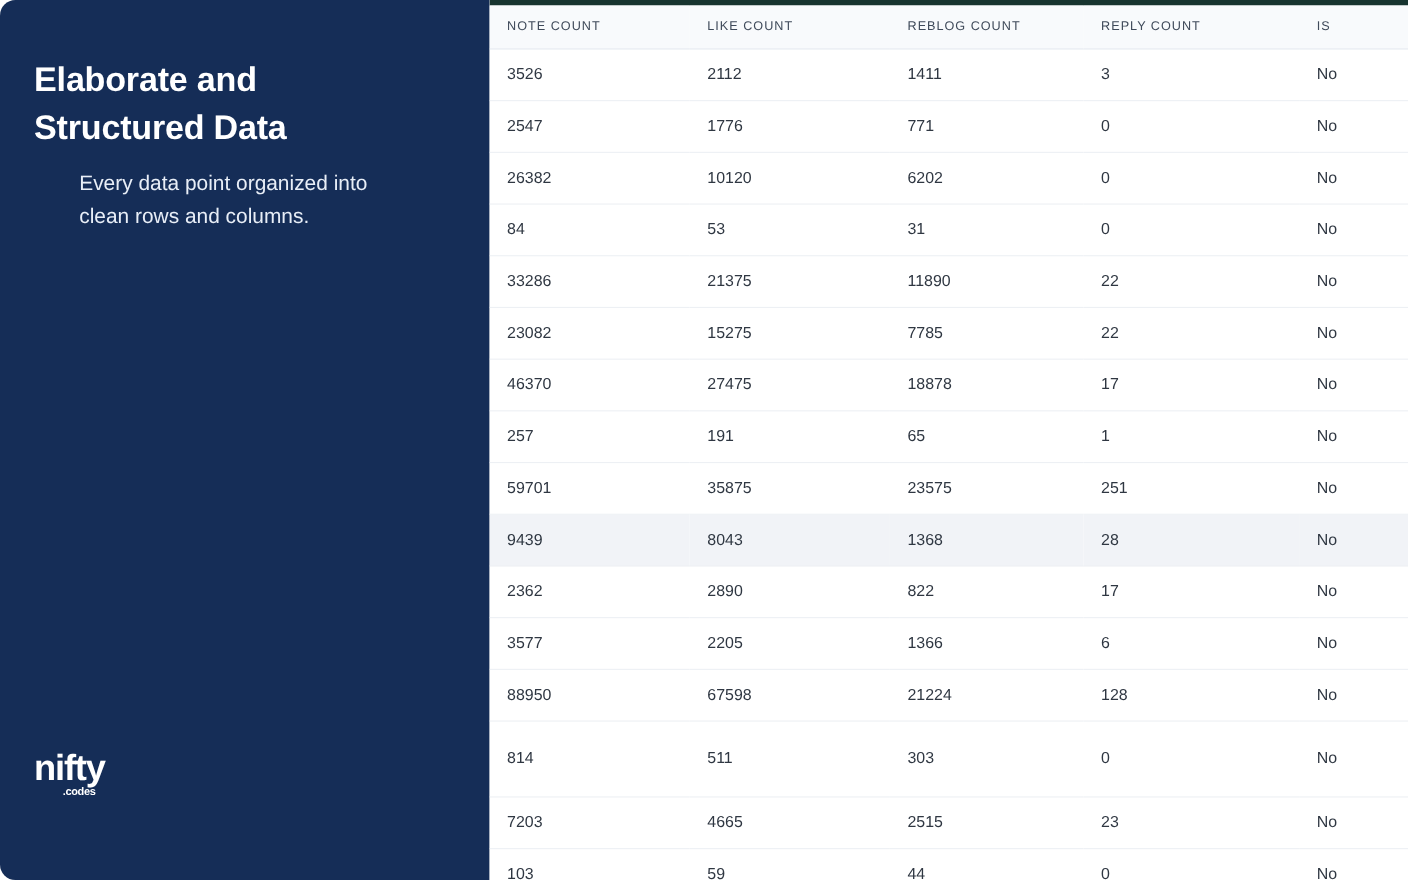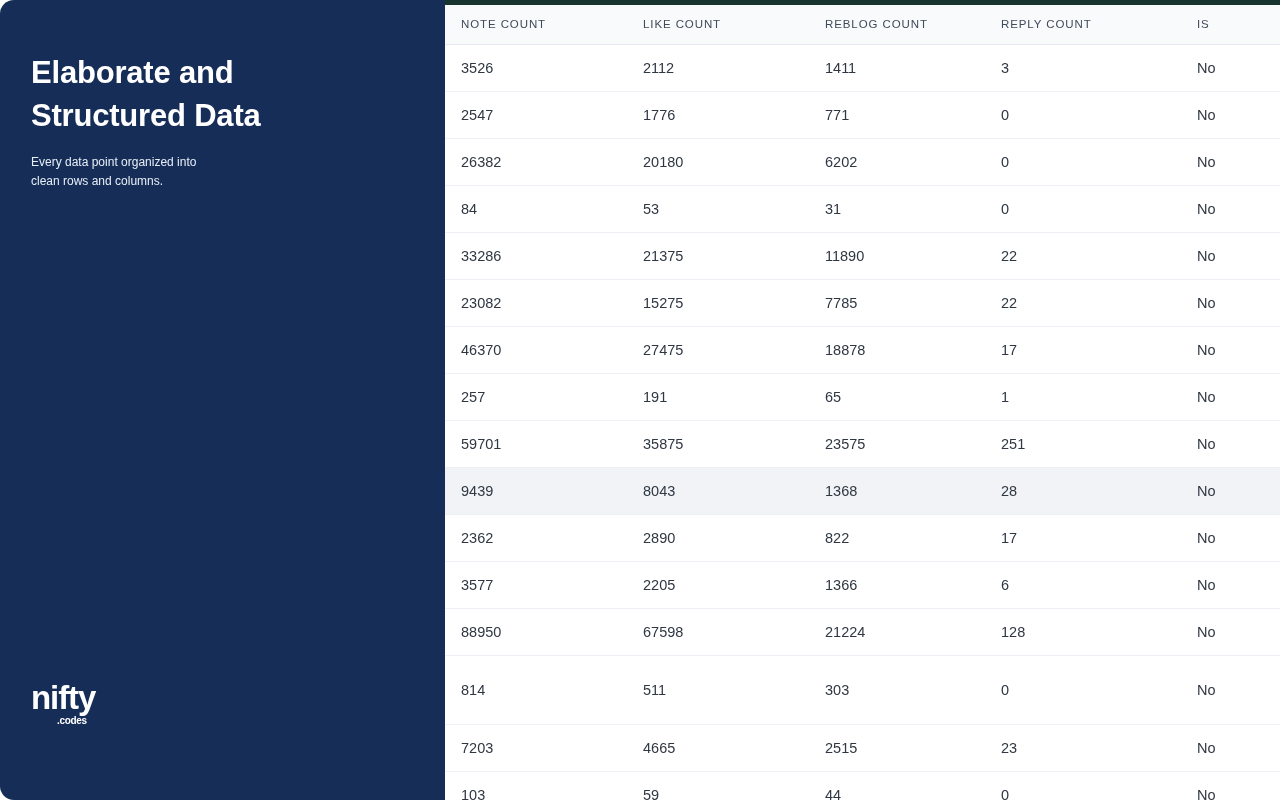--- a/index.html
+++ b/index.html
@@ -34,25 +34,26 @@
     font-size: 31px;
     line-height: 1.38;
     font-weight: 700;
     letter-spacing: -0.2px;
     max-width: 330px;
     white-space: pre-line;
   }
   #promo-sub {
     margin-top: 15px;
     color: #e8eef7;
-    font-size: 12px;
+    font-size: 19px;
     line-height: 1.62;
     font-weight: 400;
     max-width: 330px;
     white-space: pre-line;
+    margin-left: 41px;
   }
   
   #logo {
     display: flex;
     flex-direction: column;
     align-items: flex-start;
     margin-bottom: 44px;
   }
   #logo-main {
     color: #ffffff;
@@ -169,21 +170,21 @@
           </tr>
           <tr>
             <td>2547</td>
             <td>1776</td>
             <td>771</td>
             <td>0</td>
             <td>No</td>
           </tr>
           <tr>
             <td>26382</td>
-            <td>20180</td>
+            <td>10120</td>
             <td>6202</td>
             <td>0</td>
             <td>No</td>
           </tr>
           <tr>
             <td>84</td>
             <td>53</td>
             <td>31</td>
             <td>0</td>
             <td>No</td>

